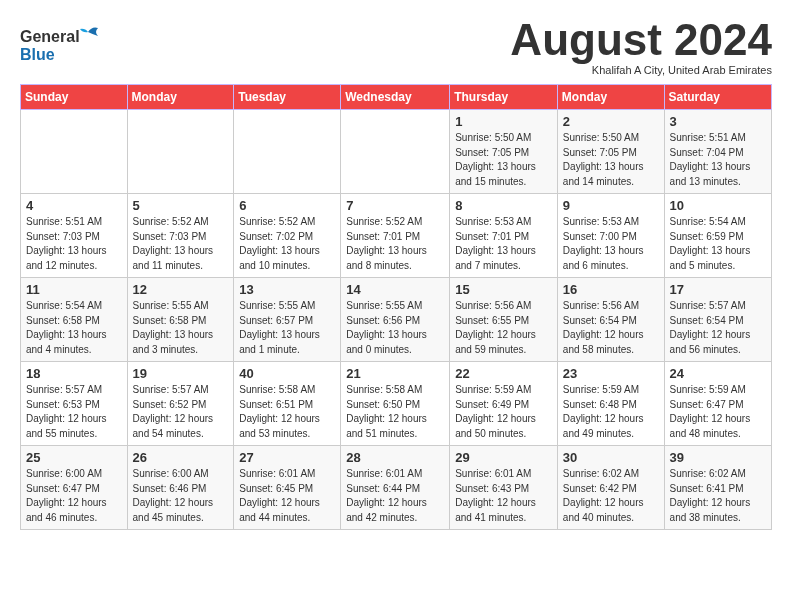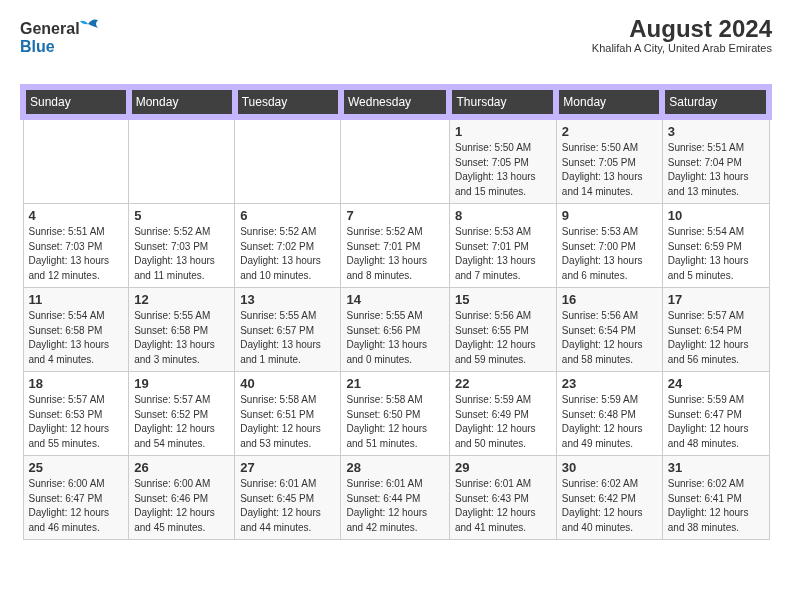--- a/index.html
+++ b/index.html
@@ -6,54 +6,54 @@
     body {
       font-family: Arial, sans-serif;
       background: #fff;
       width: 792px;
       min-height: 612px;
       padding: 16px 20px;
     }
     .header-area {
       display: flex;
       justify-content: space-between;
-      align-items: flex-start;
-      margin-bottom: 24px;
+      align-items: center;
+      margin-bottom: 8px;
     }
     .logo {
       display: flex;
       flex-direction: column;
       align-items: flex-start;
     }
     .title-area {
       text-align: right;
     }
     .month-year {
-      font-size: 24px;
+      font-size: 44px;
       font-weight: bold;
       color: #333;
       line-height: 1.1;
     }
     .location {
       font-size: 11px;
       color: #333;
     }
     .calendar {
       width: 100%;
       border-collapse: collapse;
       font-size: 11px;
     }
     .calendar thead th {
-      background: #404040;
+      background: #ef4444;
       color: #fff;
       padding: 5px 4px;
       text-align: left;
       font-size: 12px;
-      font-weight: normal;
-      border: 6px solid #c4b5fd;
+      font-weight: bold;
+      border: 1px solid #c4b5fd;
     }
     .calendar tbody td {
       vertical-align: top;
       border: 1px solid #ccc;
       padding: 4px 5px;
       width: 113px;
       min-height: 80px;
       background: #fff;
     }
     .calendar tbody tr:nth-child(odd) td {
@@ -327,21 +327,21 @@
 and 41 minutes.</div>
         </td>
         <td>
           <div class="day-number">30</div>
           <div class="day-info" style="white-space: pre-line;">Sunrise: 6:02 AM
 Sunset: 6:42 PM
 Daylight: 12 hours
 and 40 minutes.</div>
         </td>
         <td>
-          <div class="day-number">31</div>
+          <div class="day-number">39</div>
           <div class="day-info" style="white-space: pre-line;">Sunrise: 6:02 AM
 Sunset: 6:41 PM
 Daylight: 12 hours
 and 38 minutes.</div>
         </td>
       </tr>
     </tbody>
 </table>
 
 </body></html>

